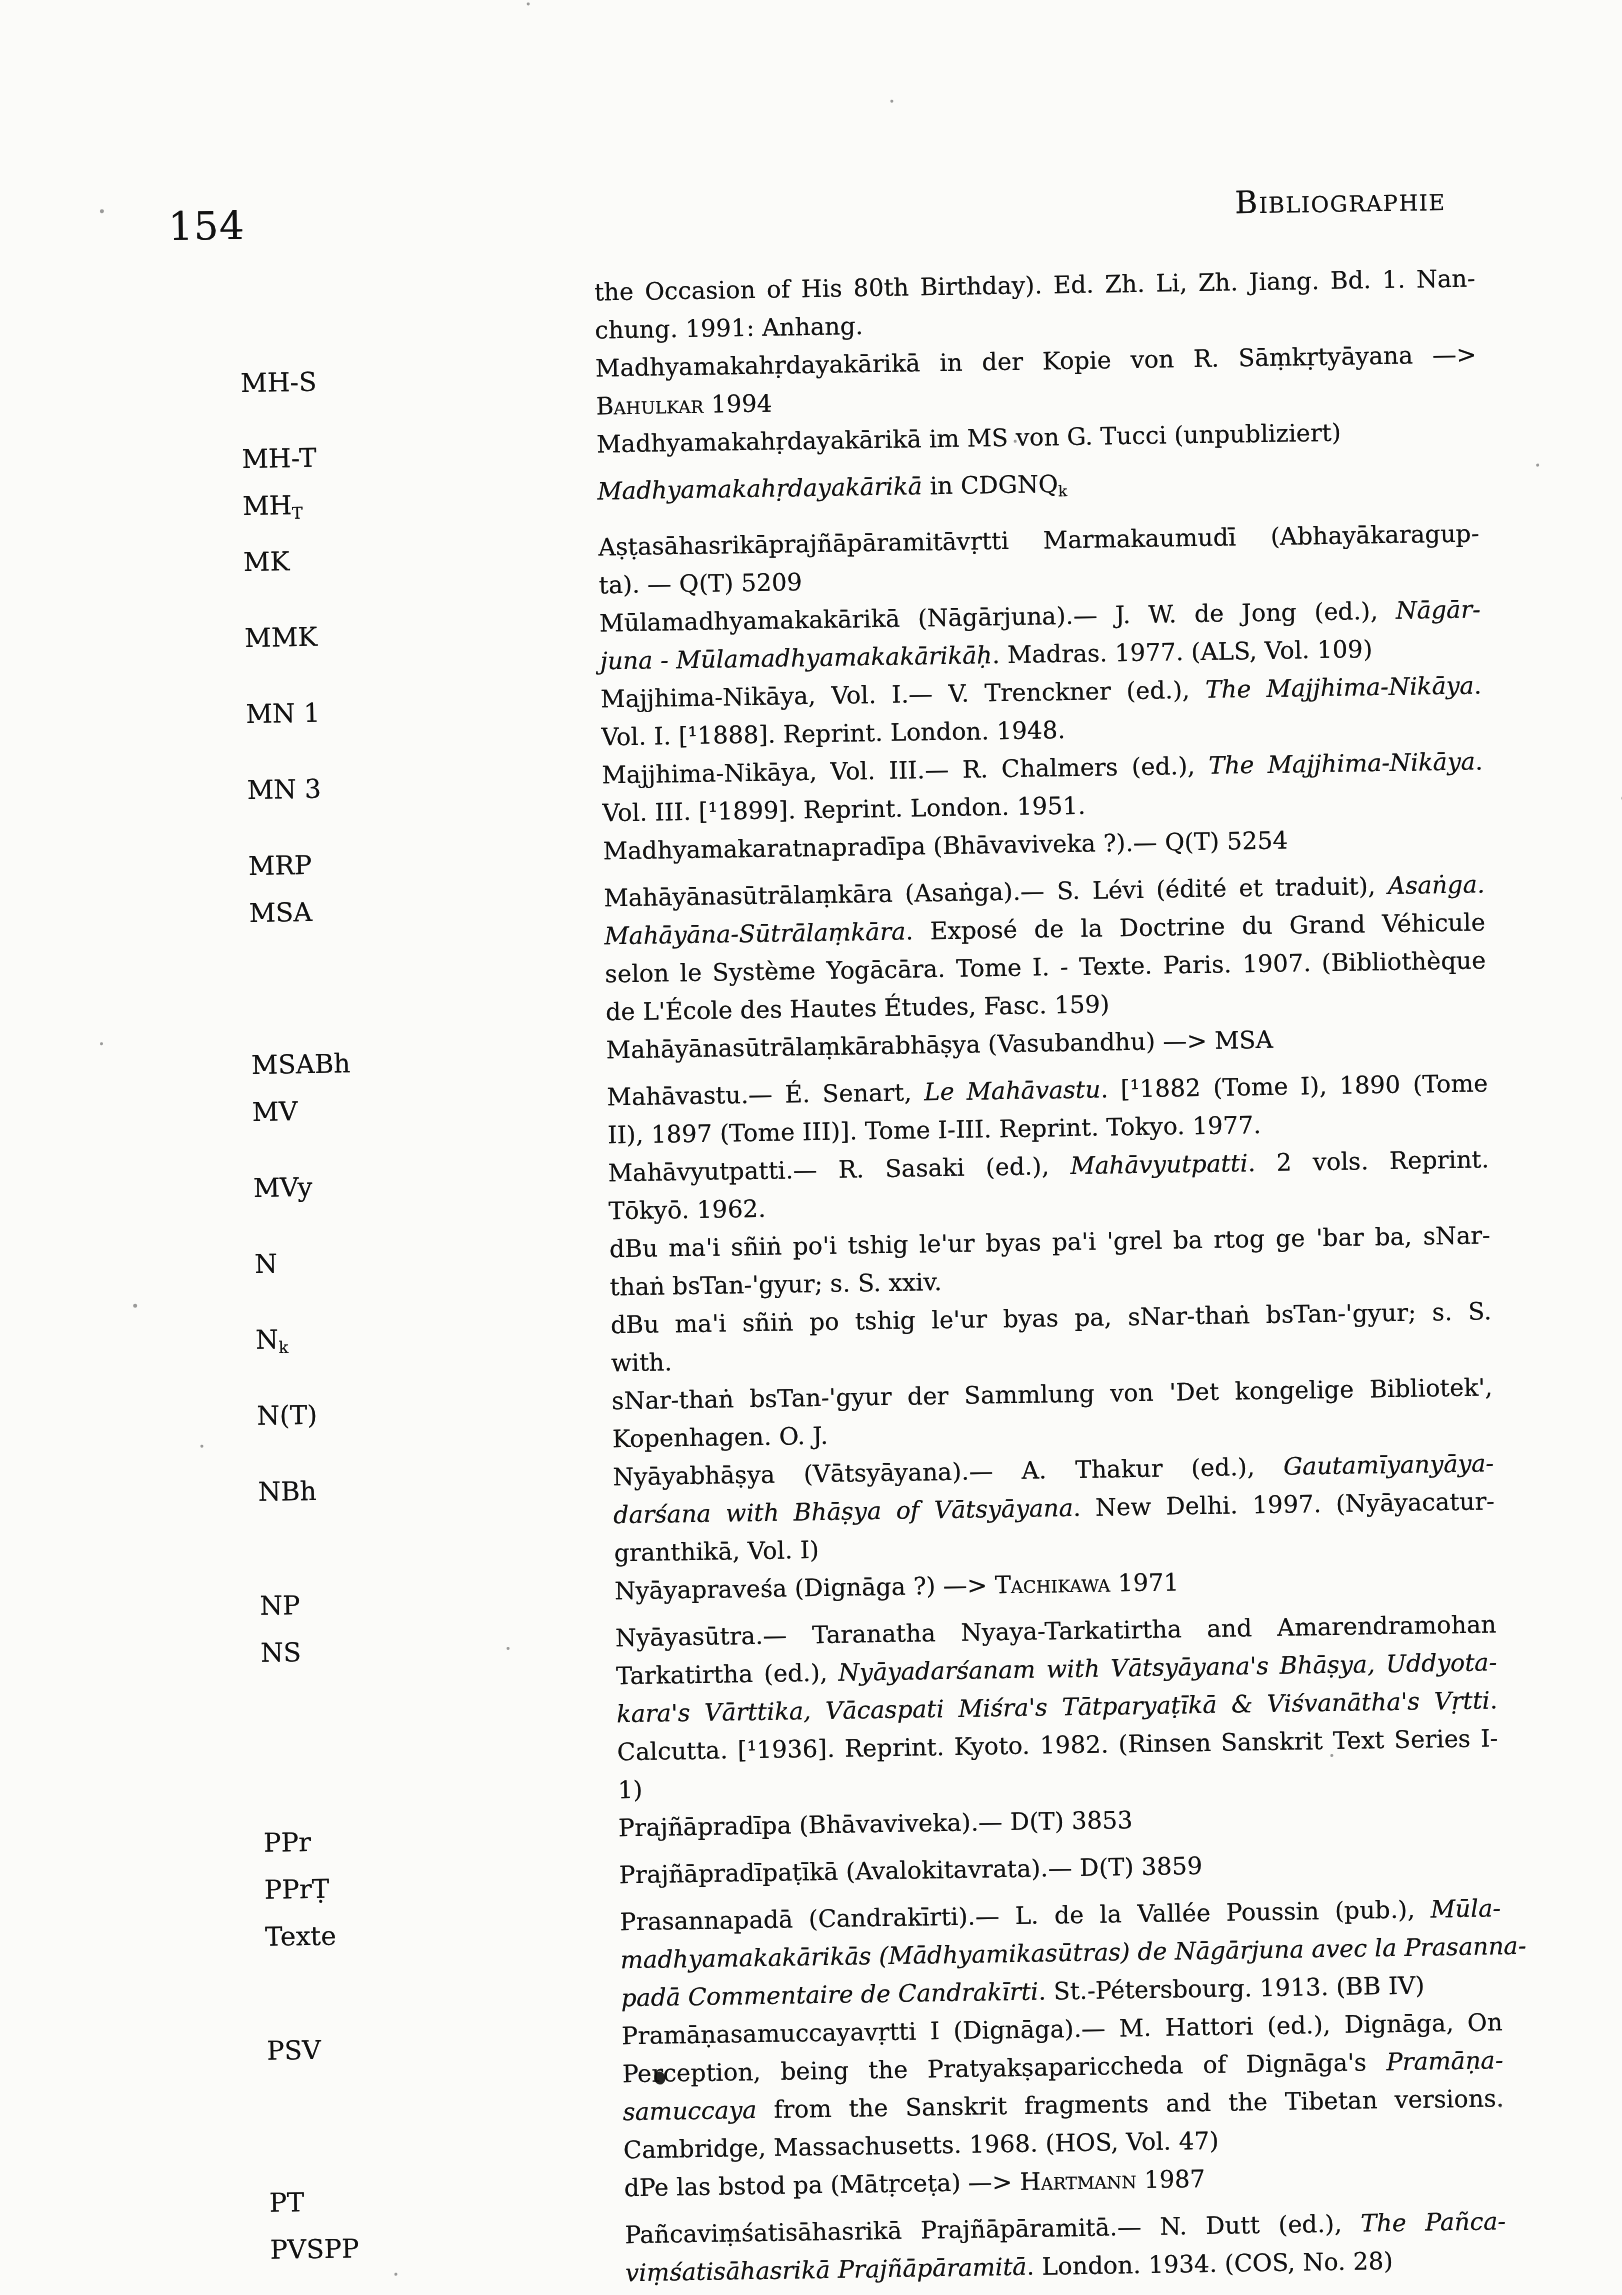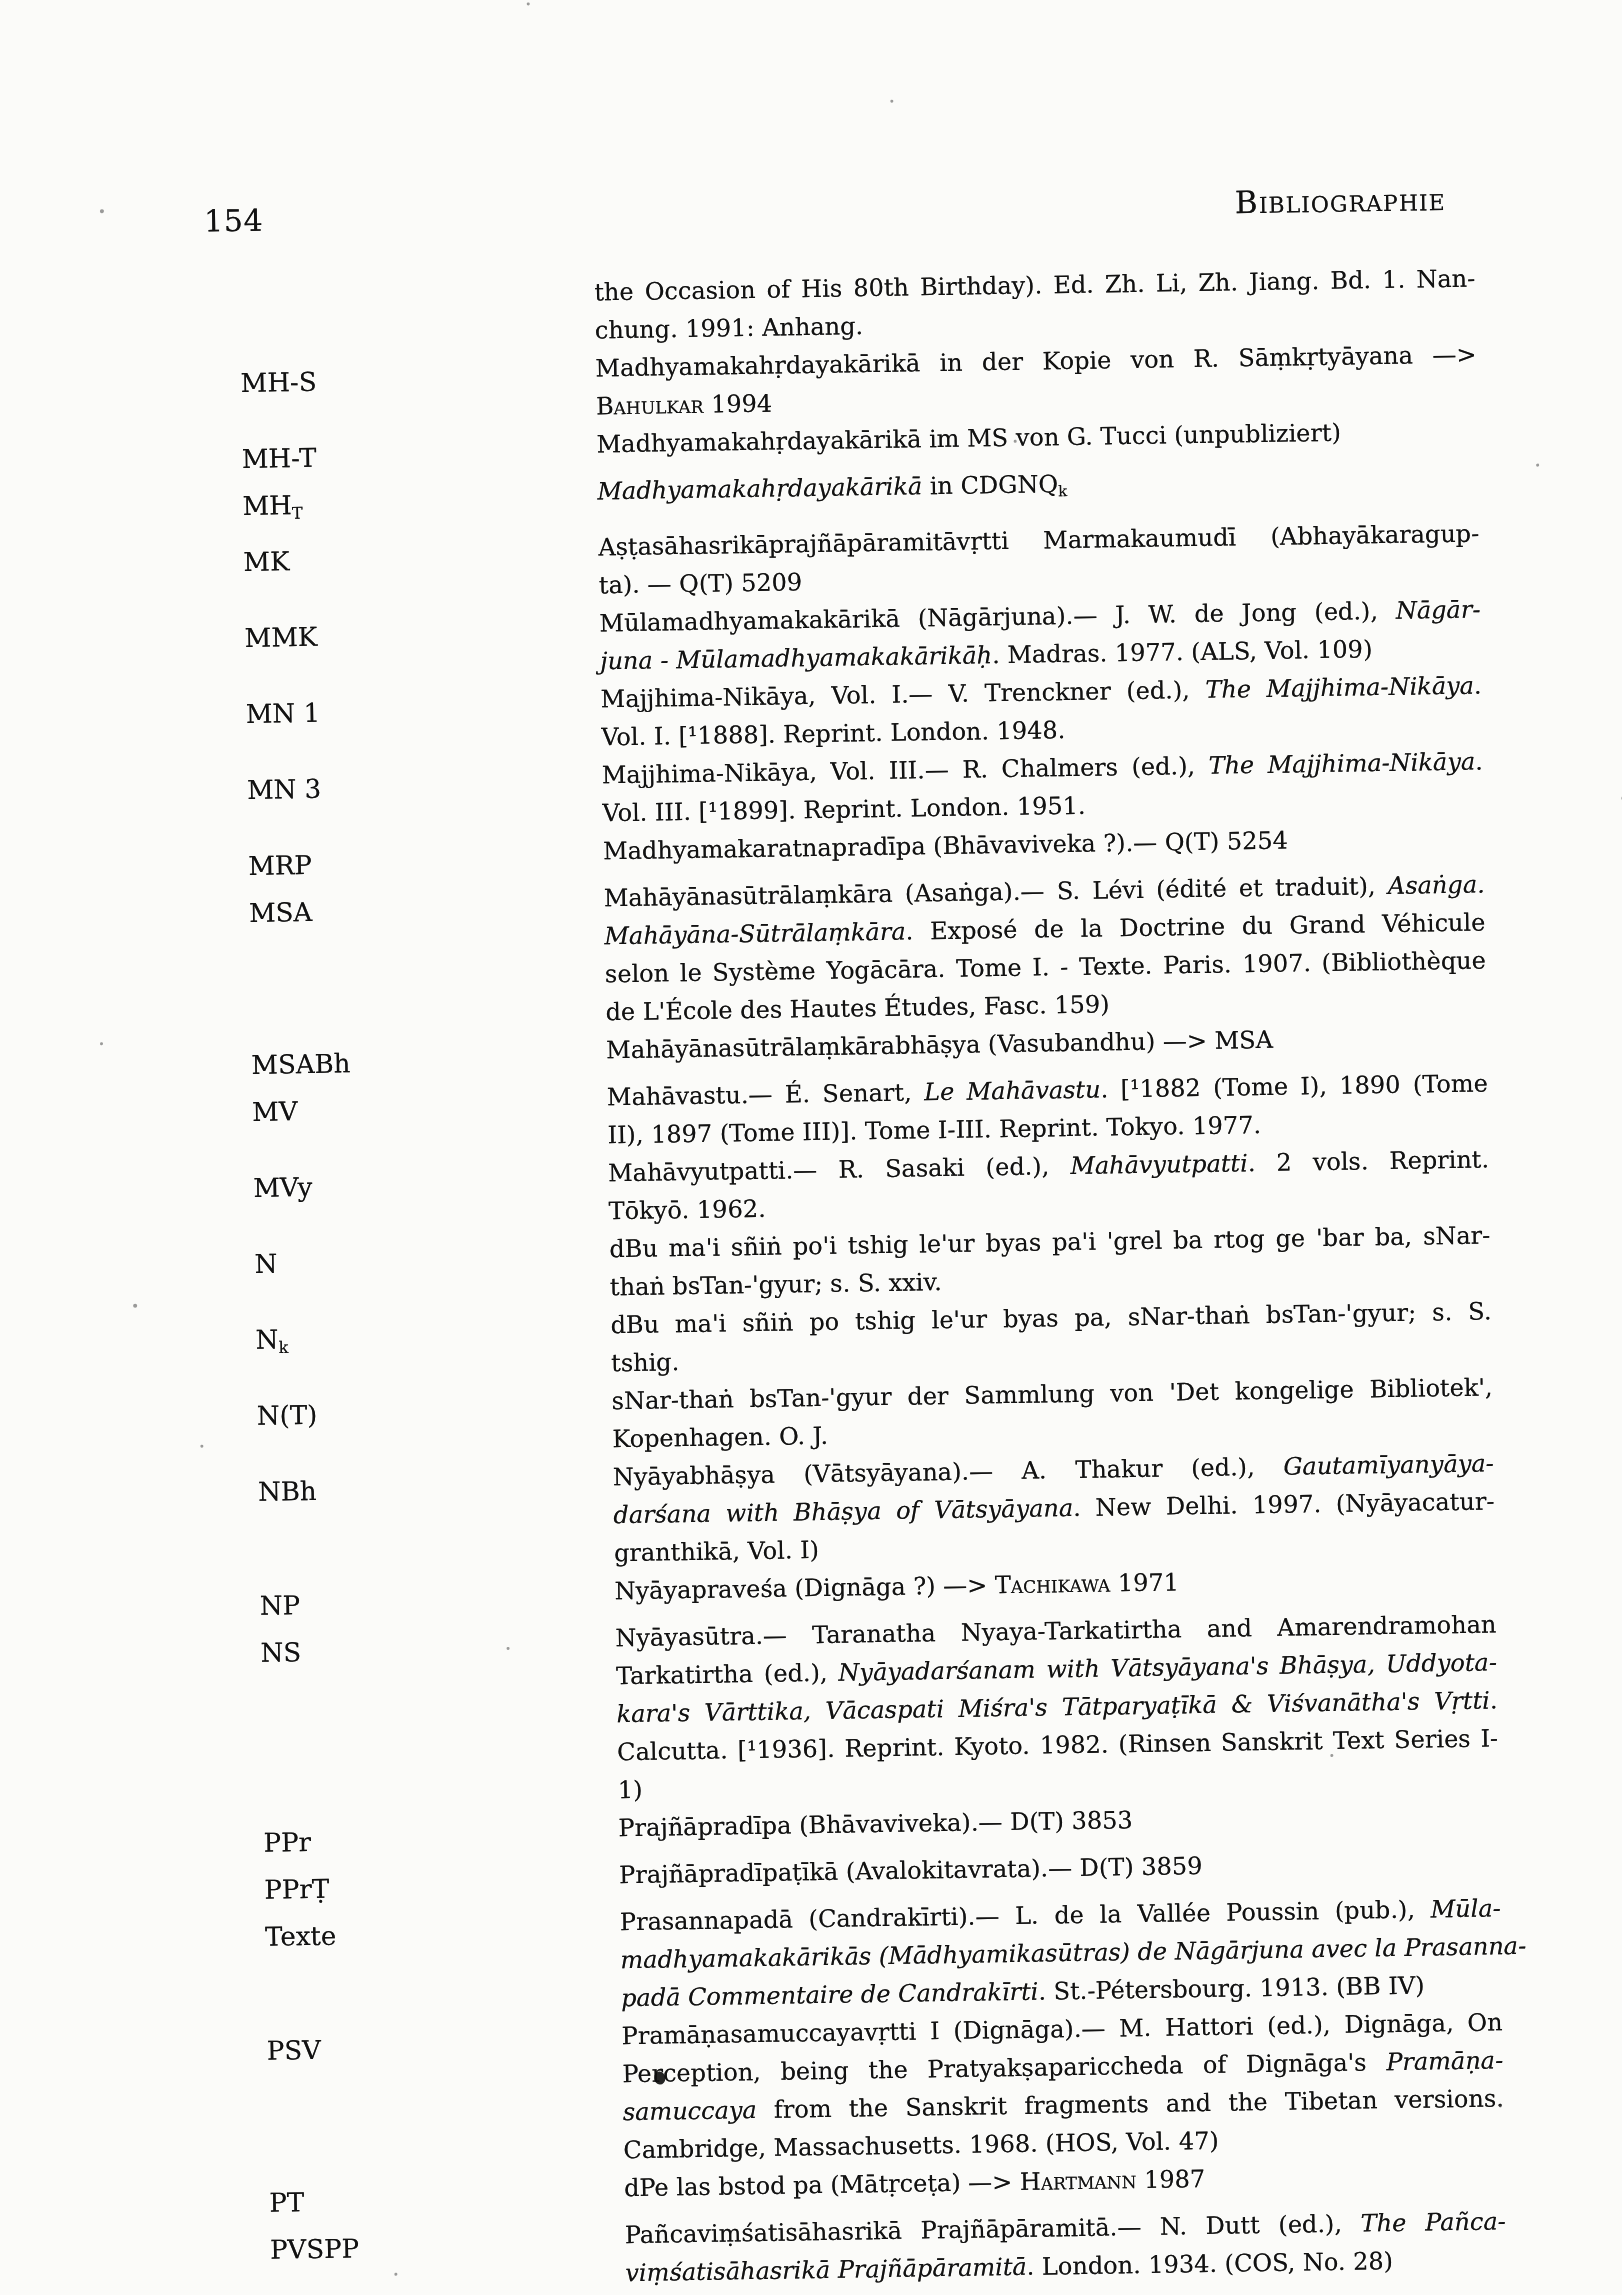--- a/index.html
+++ b/index.html
@@ -16,23 +16,22 @@
     position: absolute;
     inset: 0;
     transform: rotate(-0.9deg);
     transform-origin: 239px 277px;
     text-shadow: 0 0 0.4px rgba(10,10,10,0.65);
   }
   .page-number {
     position: absolute;
     left: 169px;
     top: 203px;
-    font-size: 30px;
+    font-size: 39px;
     letter-spacing: 0.7px;
-    margin-left: 36px;
   }
   .running-head {
     position: absolute;
     left: 1236px;
     top: 200px;
     font-size: 31px;
     font-variant: small-caps;
     letter-spacing: 1px;
   }
   .content {
@@ -177,21 +176,21 @@
         <div class="abbr"><span>N</span></div>
         <div class="txt">
           <div class="line fill"><span>dBu ma'i sñiṅ po'i tshig le'ur byas pa'i 'grel ba rtog ge 'bar ba, sNar-</span></div>
           <div class="line"><span>thaṅ bsTan-'gyur; s. S. xxiv.</span></div>
         </div>
       </div>
       <div class="entry">
         <div class="abbr"><span>N</span><span class="subsc">k</span></div>
         <div class="txt">
           <div class="line fill"><span>dBu ma'i sñiṅ po tshig le'ur byas pa, sNar-thaṅ bsTan-'gyur; s. S.</span></div>
-          <div class="line"><span>tshig.</span></div>
+          <div class="line"><span>with.</span></div>
         </div>
       </div>
       <div class="entry">
         <div class="abbr"><span>N(T)</span></div>
         <div class="txt">
           <div class="line fill"><span>sNar-thaṅ bsTan-'gyur der Sammlung von 'Det kongelige Bibliotek',</span></div>
           <div class="line"><span>Kopenhagen. O. J.</span></div>
         </div>
       </div>
       <div class="entry">

